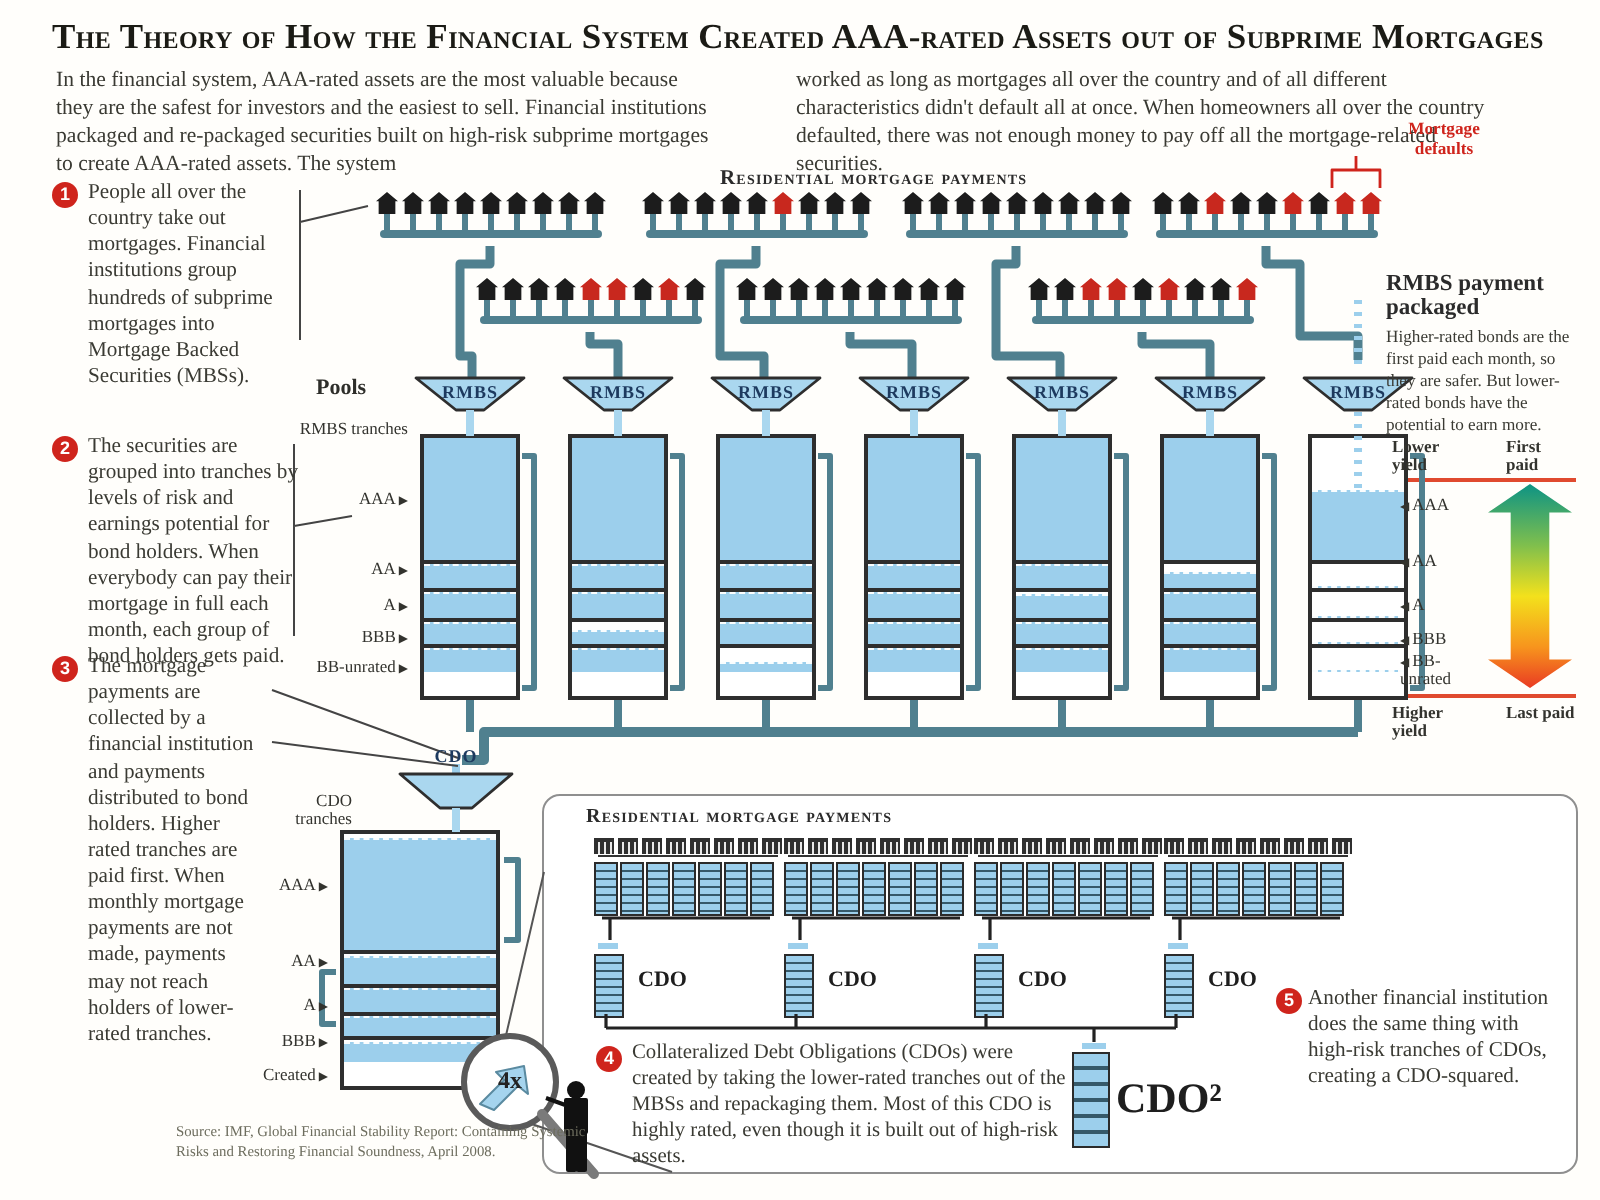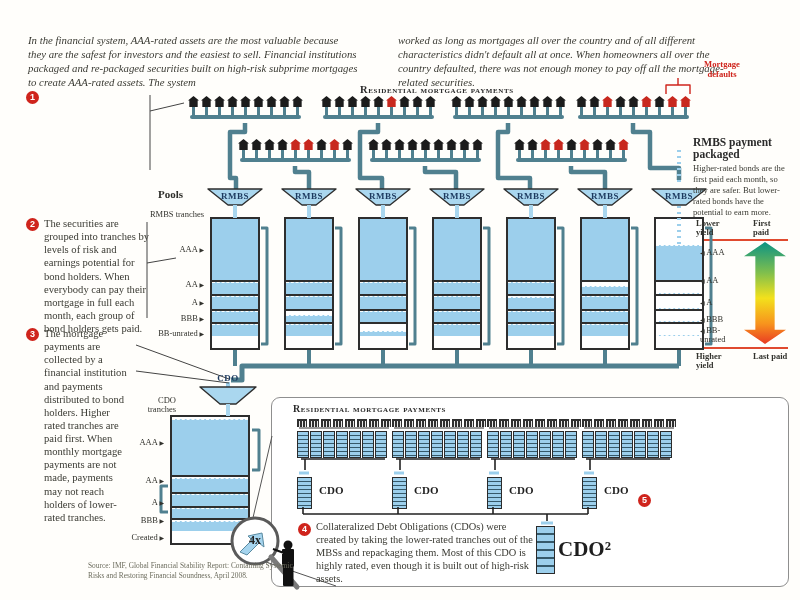--- a/index.html
+++ b/index.html
@@ -1,21 +1,21 @@
 <!DOCTYPE html>
 <html><head>
 <meta charset="utf-8">
 <style>
   html,body{margin:0;padding:0;background:#e8e8e8;}
   #canvas{position:relative;width:800px;height:600px;background:#fffefb;overflow:hidden;
           font-family:"Liberation Serif",serif;color:#2e2e2a;}
   .abs{position:absolute;}.z4{z-index:4}
   #title{left:26px;top:8px;width:760px;font-size:17.5px;font-weight:bold;
          font-variant:small-caps;letter-spacing:.2px;color:#1b1b15;}
-  .intro{top:33px;font-size:10.8px;line-height:1.3;color:#3a3a33;font-style:italic;}
+  .intro{top:33px;font-size:10.8px;line-height:1.3;color:#3a3a33;}
   #intro-left{left:28px;width:330px;}
   #intro-right{left:398px;width:345px;}
   .step{font-size:10.6px;line-height:1.24;color:#3a3a33;}
   .numcircle{width:13px;height:13px;border-radius:50%;background:#cf241c;color:#fff;
              font-size:9px;font-weight:bold;text-align:center;line-height:13px;
              font-family:"Liberation Sans",sans-serif;}
   .sectionhead{font-weight:bold;font-variant:small-caps;letter-spacing:.6px;color:#2b2b2b;}
   .sidehead{font-weight:bold;font-size:11.5px;line-height:1.05;color:#2b2b2b;}
   .sidebody{font-size:8.6px;line-height:1.28;color:#3a3a33;}
   .minilab{font-size:8.5px;line-height:1.05;color:#33332e;}
@@ -49,24 +49,26 @@
     background:linear-gradient(180deg,#0d9384 0%,#7fbf4d 30%,#f3e11c 55%,#f7941d 80%,#e93b23 100%);}
   .redrule{position:absolute;height:2px;background:#e04a2f;z-index:2;}
   #source{left:88px;top:561px;width:215px;font-size:7.4px;line-height:1.3;color:#6d6d5e;z-index:4;}
   svg.overlay{position:absolute;left:0;top:0;z-index:3;pointer-events:none;}
 </style>
 </head>
 <body>
 
 <div id="canvas">
 
+  <div class="abs" id="title">The Theory of How the Financial System Created AAA-rated Assets out of Subprime Mortgages</div>
   <div class="abs intro" id="intro-left">In the financial system, AAA-rated assets are the most valuable because they are the safest for investors and the easiest to sell. Financial institutions packaged and re-packaged securities built on high-risk subprime mortgages to create AAA-rated assets. The system</div>
   <div class="abs intro" id="intro-right">worked as long as mortgages all over the country and of all different characteristics didn't default all at once.  When homeowners all over the country defaulted, there was not enough money to pay off all the mortgage-related securities.</div>
 
   <div class="abs numcircle z4" style="left:26px;top:91px">1</div>
+  <div class="abs step z4" style="left:44px;top:90px;width:106px">People all over the country take out mortgages. Financial institutions group hundreds of subprime mortgages into Mortgage Backed Securities (MBSs).</div>
 
   <div class="abs numcircle z4" style="left:26px;top:218px">2</div>
   <div class="abs step z4" style="left:44px;top:217px;width:106px">The securities are grouped into tranches by levels of risk and earnings potential for bond holders. When everybody can pay their mortgage in full each month, each group of bond holders gets paid.</div>
 
   <div class="abs numcircle z4" style="left:26px;top:328px">3</div>
   <div class="abs step z4" style="left:44px;top:327px;width:86px">The mortgage payments are collected by a financial institution and payments distributed to bond holders. Higher rated tranches are paid first. When monthly mortgage payments are not made, payments may not reach holders of lower-rated tranches.</div>
 
   <div class="abs sectionhead z4" style="left:360px;top:84px;font-size:10.5px">Residential mortgage payments</div>
   <div class="abs red bold z4" style="left:692px;top:60px;width:60px;font-size:8.6px;line-height:1.12;text-align:center">Mortgage defaults</div>
 
@@ -85,20 +87,21 @@
   <div class="abs minilab bold z4" style="left:753px;top:352px;width:36px">Last paid</div>
 
   <div class="abs" id="insetbox"></div>
   <div class="abs sectionhead z4" style="left:293px;top:403px;font-size:10px">Residential mortgage payments</div>
   <div class="abs bold z4" style="left:558px;top:537px;font-size:21px;color:#1e1e1e">CDO²</div>
 
   <div class="abs numcircle z4" style="left:298px;top:523px">4</div>
   <div class="abs step z4" style="left:316px;top:521px;width:222px;font-size:10.4px">Collateralized Debt Obligations (CDOs) were created by taking the lower-rated tranches out of the MBSs and repackaging them. Most of this CDO is highly rated, even though it is built out of high-risk assets.</div>
 
   <div class="abs numcircle z4" style="left:638px;top:494px">5</div>
+  <div class="abs step z4" style="left:654px;top:493px;width:130px">Another financial institution does the same thing with high-risk tranches of CDOs, creating a CDO-squared.</div>
 
   <div class="abs bold z4" style="left:249px;top:533px;font-size:12px;color:#222">4x</div>
 
   <div class="abs z4" id="source">Source: IMF, Global Financial Stability Report: Containing Systemic Risks and Restoring Financial Soundness, April 2008.</div>
 
   <svg class="overlay" id="ov" width="800" height="600">
       <path d="M245,123 L 245,132 L 230,132 L 230,178 L 236,178 L 236,189" fill="none" stroke="#50808f" stroke-width="4.5" stroke-linejoin="round" stroke-linecap="butt"></path>
       <path d="M378,123 L 378,132 L 360,132 L 360,178 L 382,178 L 382,189" fill="none" stroke="#50808f" stroke-width="4.5" stroke-linejoin="round" stroke-linecap="butt"></path>
       <path d="M508,123 L 508,132 L 498,132 L 498,178 L 530,178 L 530,189" fill="none" stroke="#50808f" stroke-width="4.5" stroke-linejoin="round" stroke-linecap="butt"></path>
       <path d="M633,123 L 633,132 L 650,132 L 650,168 L 679,168 L 679,180" fill="none" stroke="#50808f" stroke-width="4.5" stroke-linejoin="round" stroke-linecap="butt"></path>

